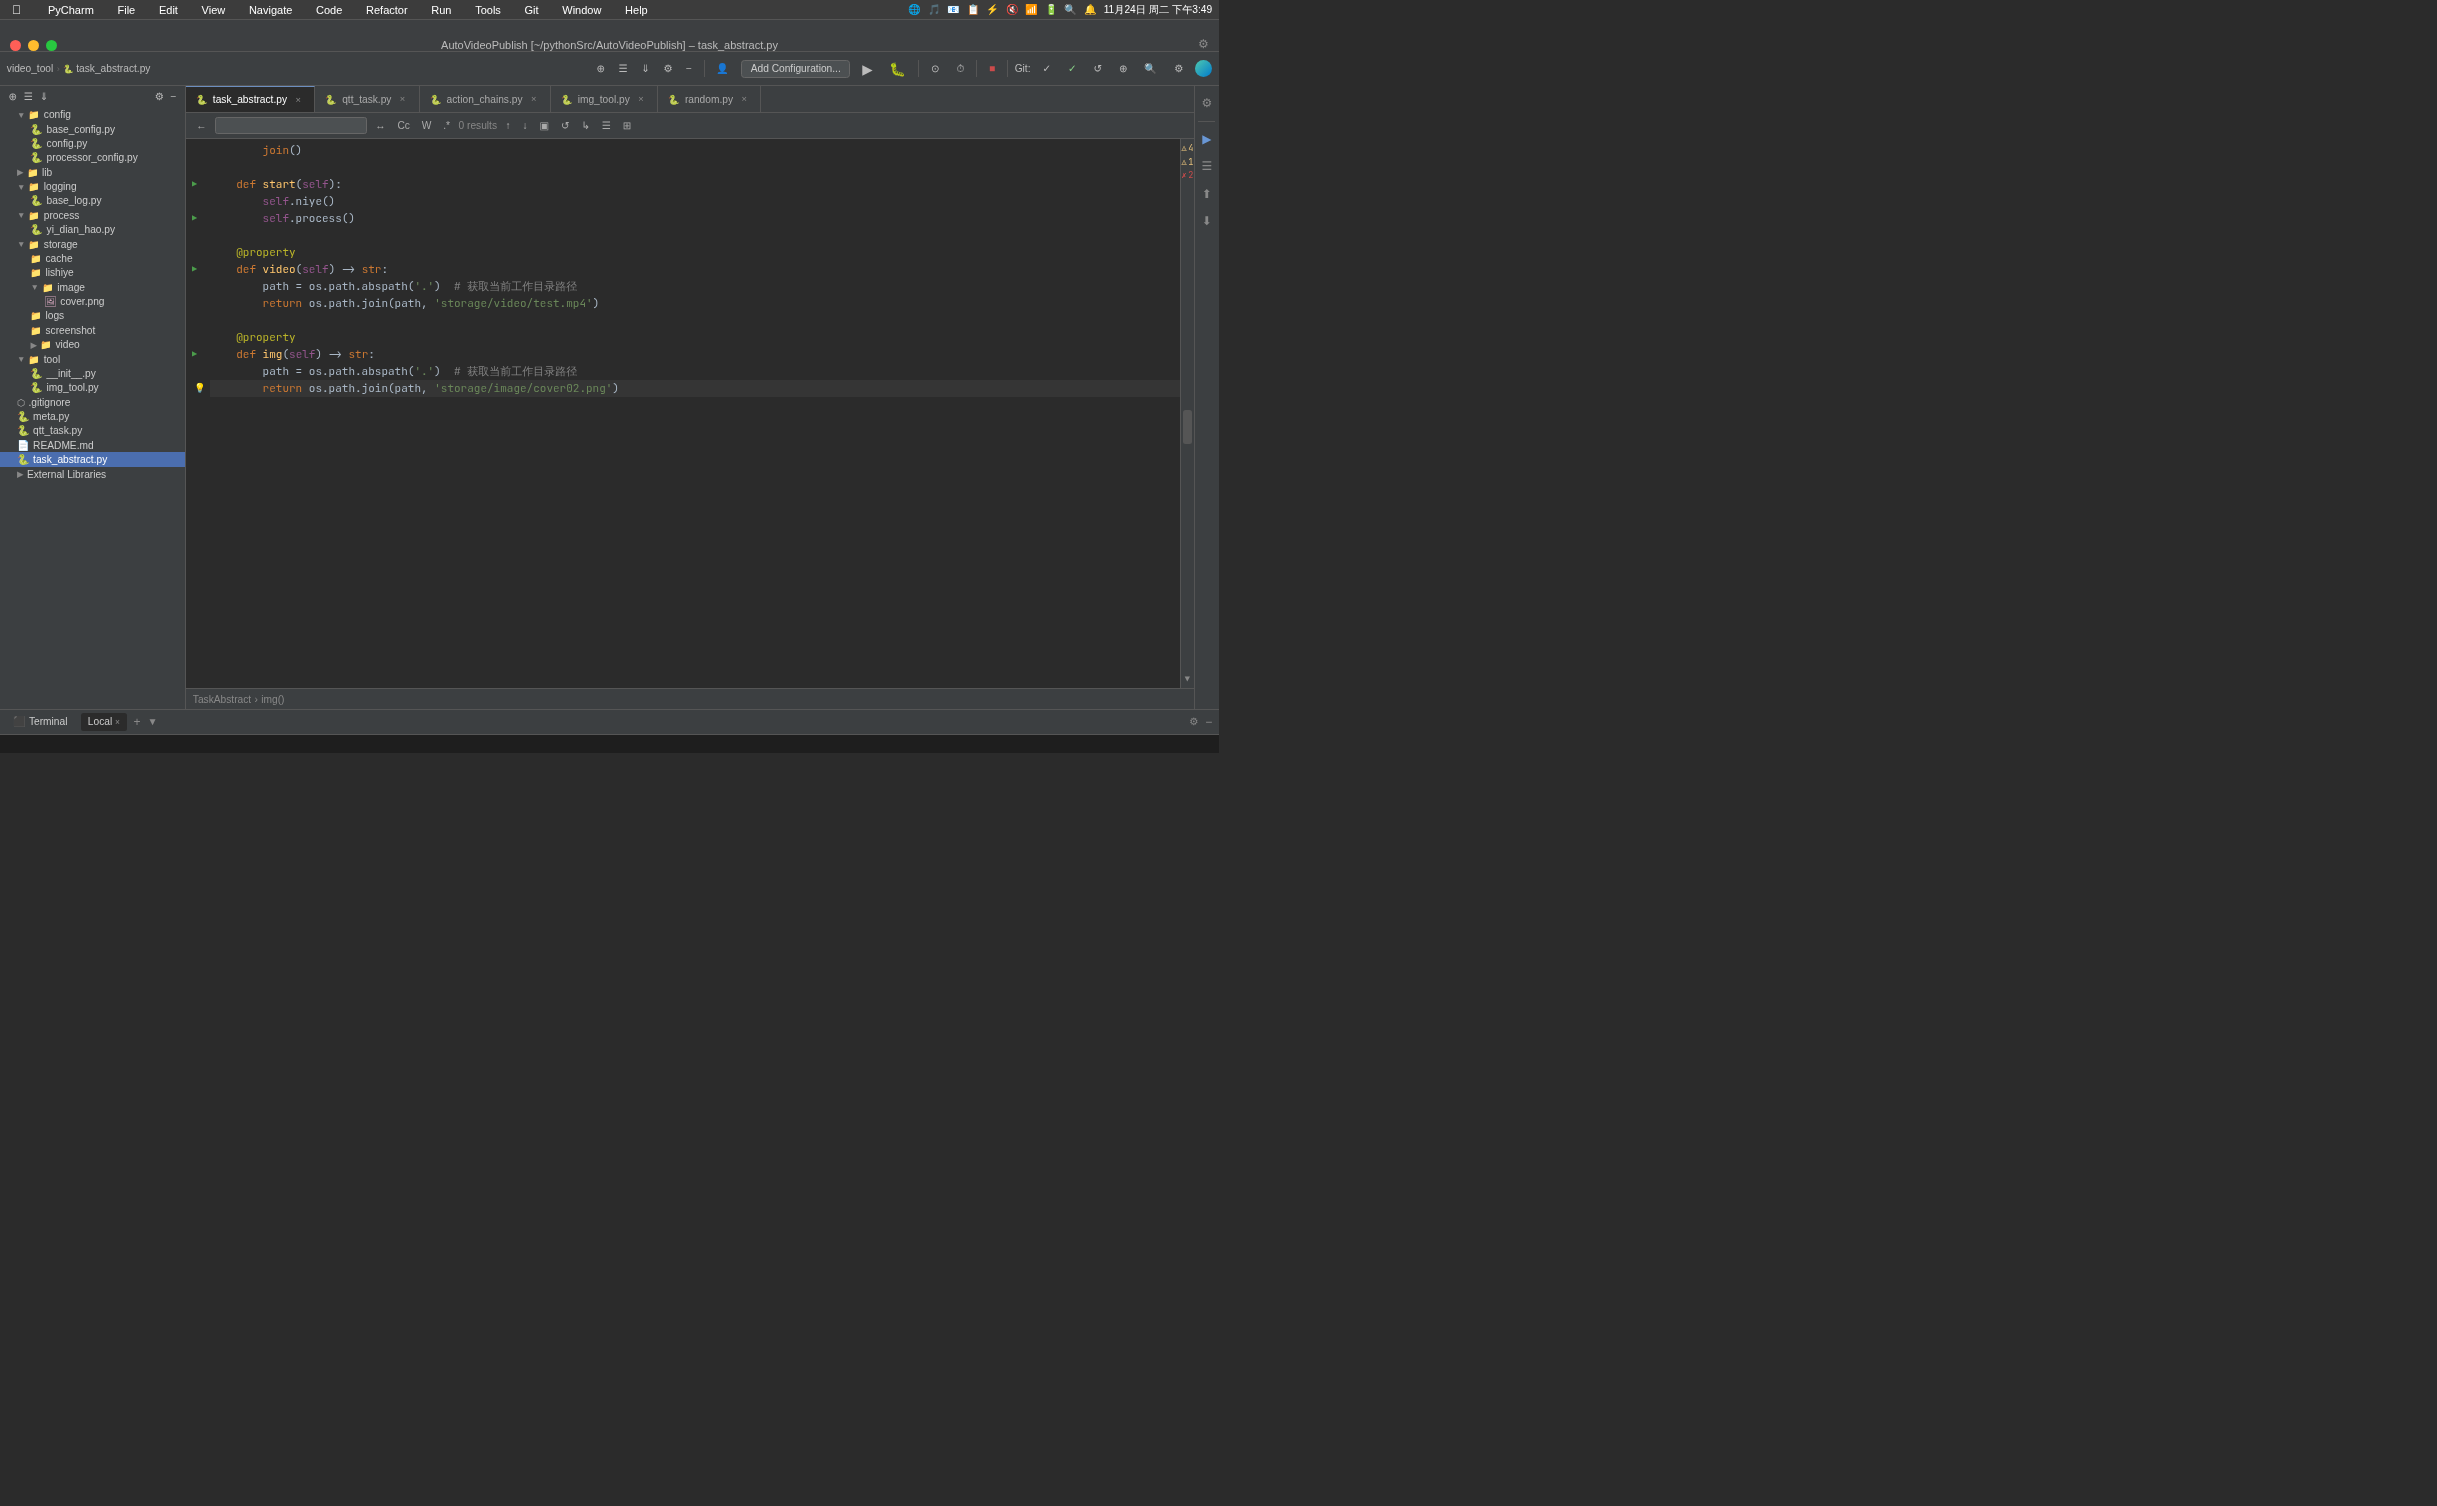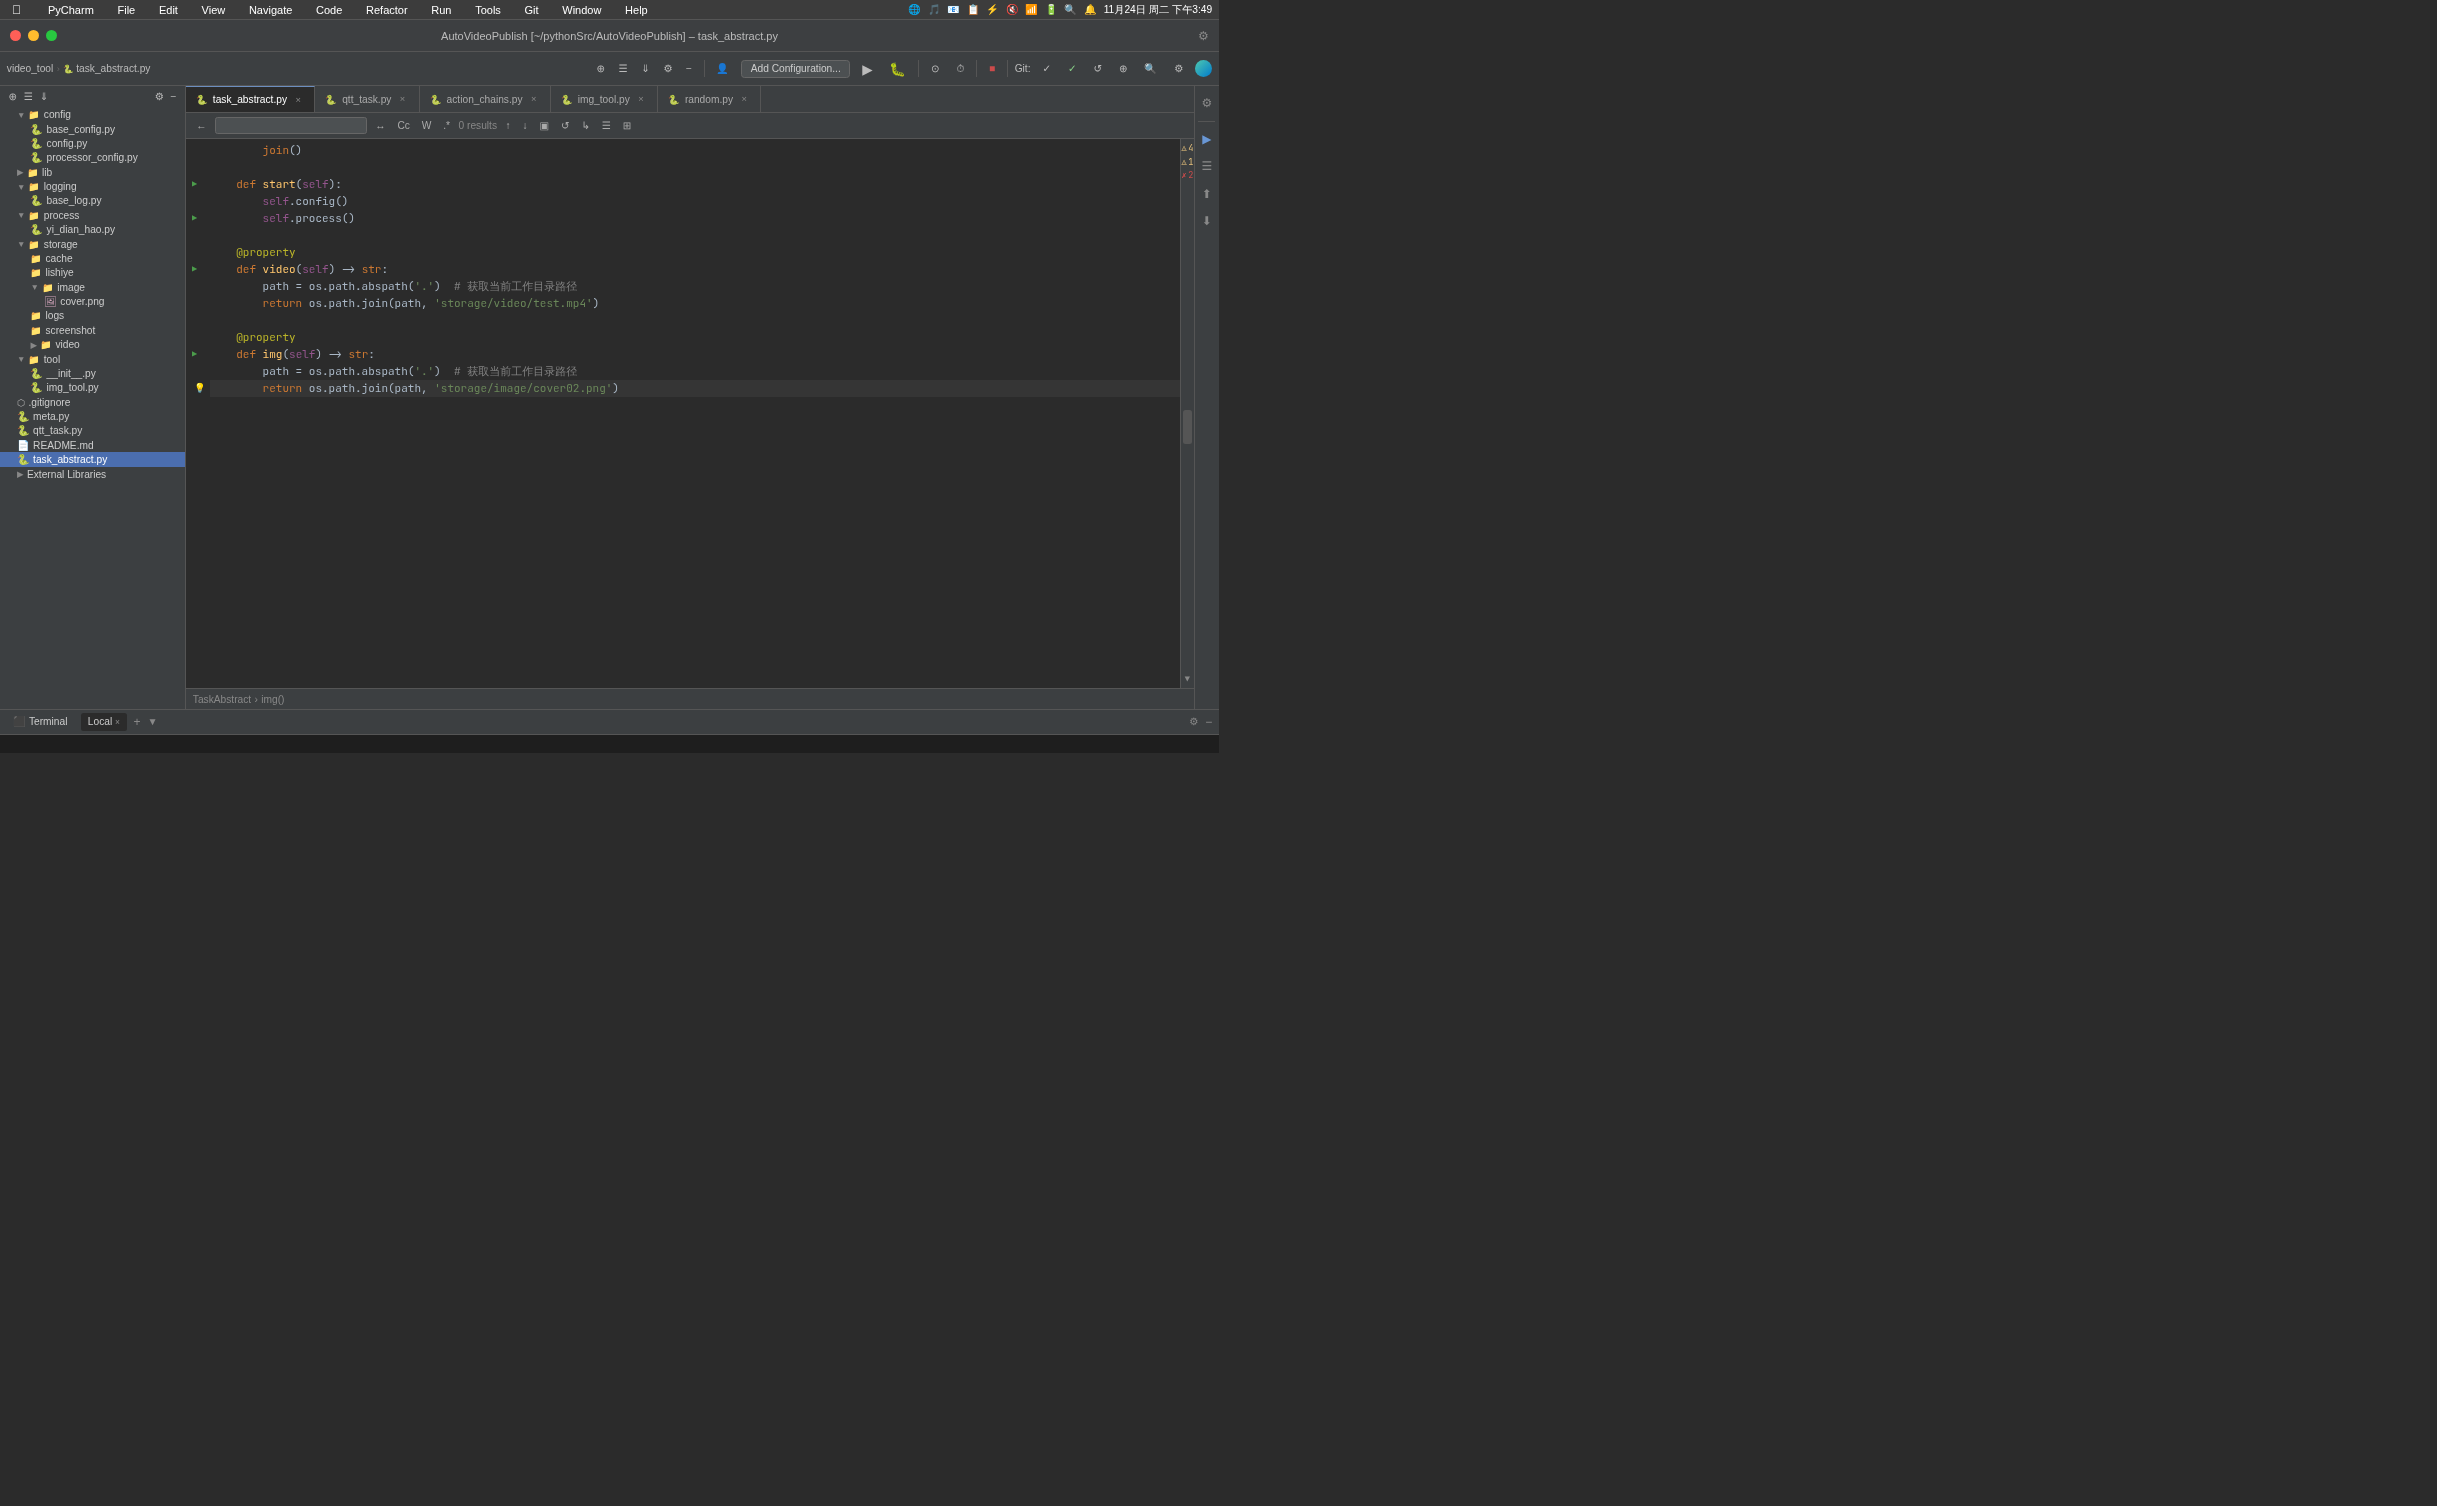--- a/index.html
+++ b/index.html
@@ -36,21 +36,21 @@
       align-items: center;
       gap: 6.8px;
       font-size: 10.2px;
     }
 
     
     .titlebar {
       background: #3d3f41;
       height: 32px;
       display: flex;
-      align-items: center;
+      align-items: flex-end;
       justify-content: center;
       position: relative;
       border-bottom: 0.8px solid #555;
     }
     .window-controls {
       position: absolute;
       left: 10.2px;
       display: flex;
       gap: 6.8px;
     }
@@ -722,21 +722,21 @@
           <span>&nbsp;&nbsp;&nbsp;&nbsp;&nbsp;&nbsp;&nbsp;&nbsp;</span><span class="kw">join</span><span>()</span>
         </div>
 
         <div class="code-line">&nbsp;</div>
 
         <div class="code-line">
           <span>&nbsp;&nbsp;&nbsp;&nbsp;</span><span class="kw">def </span><span class="fn">start</span><span>(</span><span class="self-kw">self</span><span>):</span>
         </div>
 
         <div class="code-line">
-          <span>&nbsp;&nbsp;&nbsp;&nbsp;&nbsp;&nbsp;&nbsp;&nbsp;</span><span class="self-kw">self</span><span>.config()</span>
+          <span>&nbsp;&nbsp;&nbsp;&nbsp;&nbsp;&nbsp;&nbsp;&nbsp;</span><span class="self-kw">self</span><span>.niye()</span>
         </div>
 
         <div class="code-line">
           <span>&nbsp;&nbsp;&nbsp;&nbsp;&nbsp;&nbsp;&nbsp;&nbsp;</span><span class="self-kw">self</span><span>.process()</span>
         </div>
 
         <div class="code-line">&nbsp;</div>
 
         <div class="code-line">
           <span>&nbsp;&nbsp;&nbsp;&nbsp;</span><span class="decorator">@property</span>

